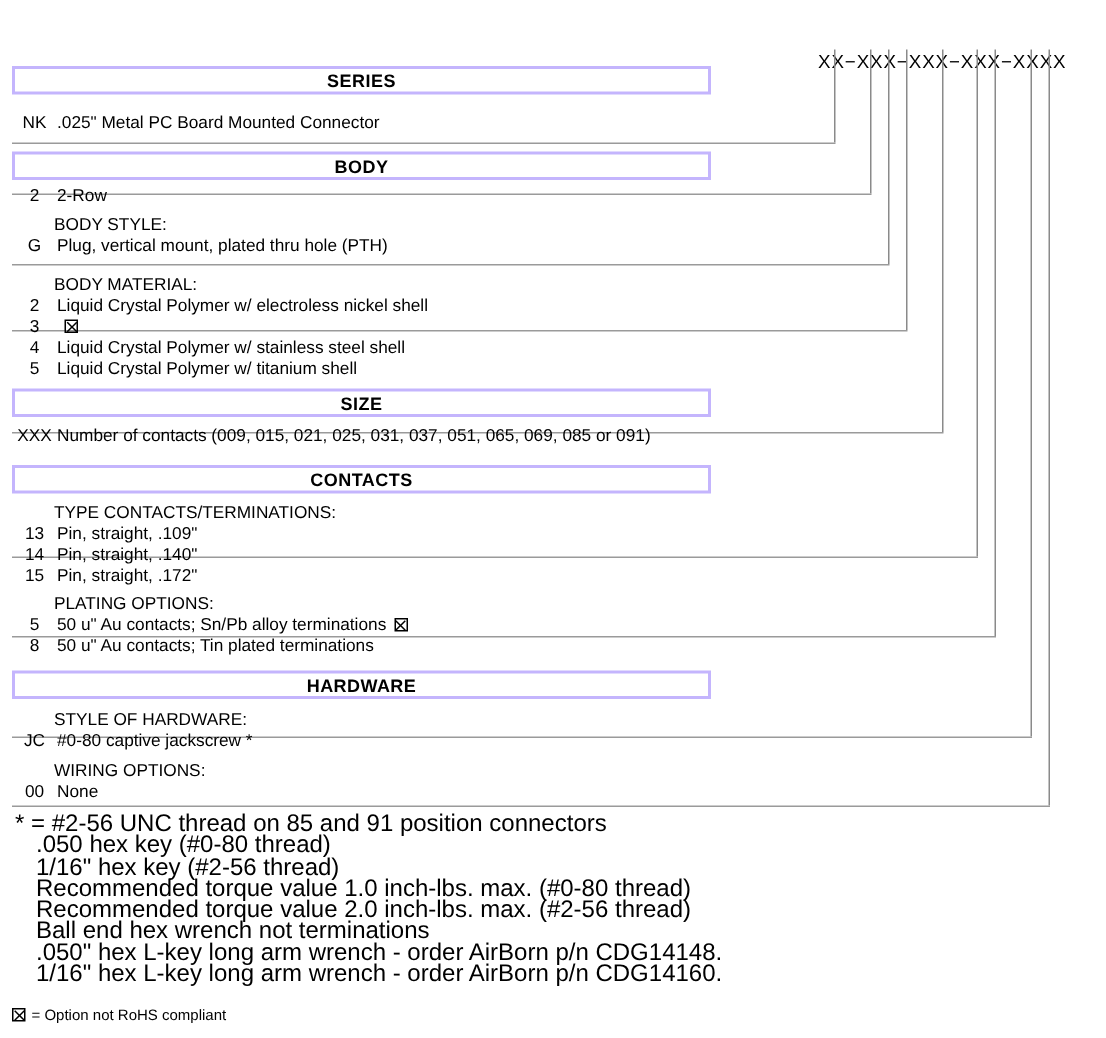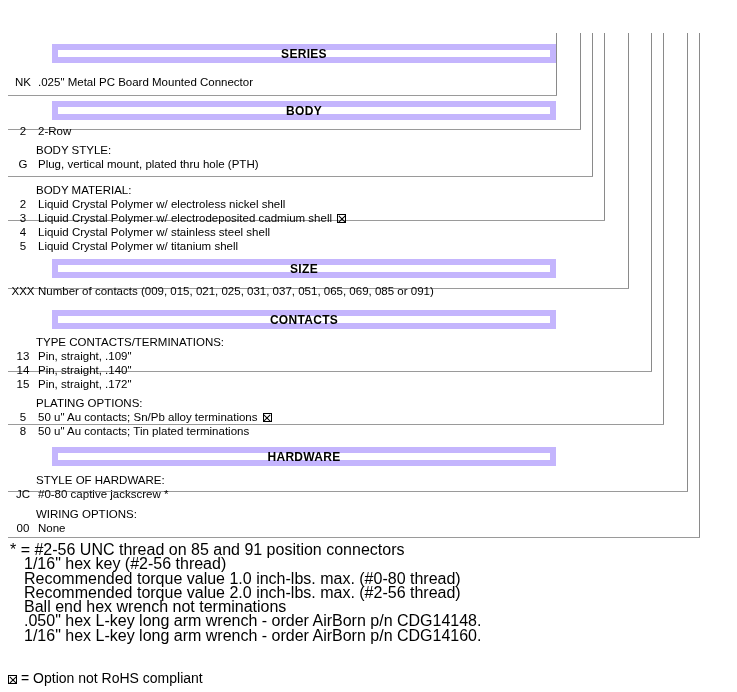--- a/index.html
+++ b/index.html
@@ -36,31 +36,30 @@
     border-right: 1px solid #8a8a8a;
     border-bottom: 1px solid #8a8a8a;
     box-sizing: border-box;
     pointer-events: none;
   }
 
   
   .section-title {
     position: absolute;
     left: 8px;
-    width: 504px;
+    width: 466px;
     height: 19px;
-    border: 6px solid #c4b5fd;
+    border: 2px solid #c4b5fd;
     box-sizing: border-box;
     font-size: 12px;
     font-weight: bold;
     letter-spacing: 0.3px;
     display: flex;
     align-items: center;
     justify-content: center;
-    margin-left: 44px;
   }
 
   .rule {
     position: absolute;
     left: 8px;
     height: 0;
     border-top: 1px solid #9a9a9a;
   }
 
   .opt-row {
@@ -123,30 +122,31 @@
     line-height: 14.3px;
     white-space: nowrap;
   }
   #footnotes .fn-first { margin-left: 0; }
   #footnotes .fn-ind { margin-left: 14px; }
 
   #rohs-legend {
     position: absolute;
     left: 8px;
     top: 671px;
-    font-size: 14px;
+    font-size: 10px;
     line-height: 14px;
     white-space: nowrap;
   }
   #rohs-legend .nonrohs { margin-left: 0; margin-right: 4px; }
 </style>
 </head>
 <body>
 
 <div id="partnumber-header">
+  <span class="pn-line">XX−XXX−XXX−XXX−XXXX</span>
 </div>
 
 <div class="leader" style="left:556px;  top:33px; width:1px;   height:62px;  border-bottom:none;"></div>
 <div class="leader" style="left:580px;  top:33px; width:1px;   height:96px;  border-bottom:none;"></div>
 <div class="leader" style="left:592px;  top:33px; width:1px;   height:143px; border-bottom:none;"></div>
 <div class="leader" style="left:604px;  top:33px; width:1px;   height:187px; border-bottom:none;"></div>
 <div class="leader" style="left:628px;  top:33px; width:1px;   height:255px; border-bottom:none;"></div>
 <div class="leader" style="left:651px;  top:33px; width:1px;   height:338px; border-bottom:none;"></div>
 <div class="leader" style="left:663px;  top:33px; width:1px;   height:391px; border-bottom:none;"></div>
 <div class="leader" style="left:687px;  top:33px; width:1px;   height:458px; border-bottom:none;"></div>
@@ -185,21 +185,21 @@
 </div>
 
 <div class="group-label" style="top:183px;">BODY MATERIAL:</div>
 <div class="opt-row" style="left:10px; top:197px;">
   <span class="code">2</span>
   <span class="desc">Liquid Crystal Polymer w/ electroless nickel shell</span>
 </div>
 <div class="opt-row" style="left:10px; top:211px;">
   <span class="code">3</span>
   <span class="desc">
-    <span>Liquid Crystal Polymer w/ electrodeposited cadmium shell</span><span class="nonrohs"></span>
+    <span class="nonrohs"></span>
   </span>
 </div>
 <div class="opt-row" style="left:10px; top:225px;">
   <span class="code">4</span>
   <span class="desc">Liquid Crystal Polymer w/ stainless steel shell</span>
 </div>
 <div class="opt-row" style="left:10px; top:239px;">
   <span class="code">5</span>
   <span class="desc">Liquid Crystal Polymer w/ titanium shell</span>
 </div>
@@ -250,20 +250,21 @@
   <span class="desc">#0-80 captive jackscrew *</span>
 </div>
 <div class="group-label" style="top:507px;">WIRING OPTIONS:</div>
 <div class="opt-row" style="left:10px; top:521px;">
   <span class="code">00</span>
   <span class="desc">None</span>
 </div>
 
 <div id="footnotes">
   <div class="fn-first">* = #2-56 UNC thread on 85 and 91 position connectors</div>
+  <div class="fn-ind">.050 hex key (#0-80 thread)</div>
   <div class="fn-ind">1/16" hex key (#2-56 thread)</div>
   <div class="fn-ind">Recommended torque value 1.0 inch-lbs. max. (#0-80 thread)</div>
   <div class="fn-ind">Recommended torque value 2.0 inch-lbs. max. (#2-56 thread)</div>
   <div class="fn-ind">Ball end hex wrench not terminations</div>
   <div class="fn-ind">.050" hex L-key long arm wrench - order AirBorn p/n CDG14148.</div>
   <div class="fn-ind">1/16" hex L-key long arm wrench - order AirBorn p/n CDG14160.</div>
 </div>
 
 <div id="rohs-legend">
   <span class="nonrohs"></span><span>= Option not RoHS compliant</span>

